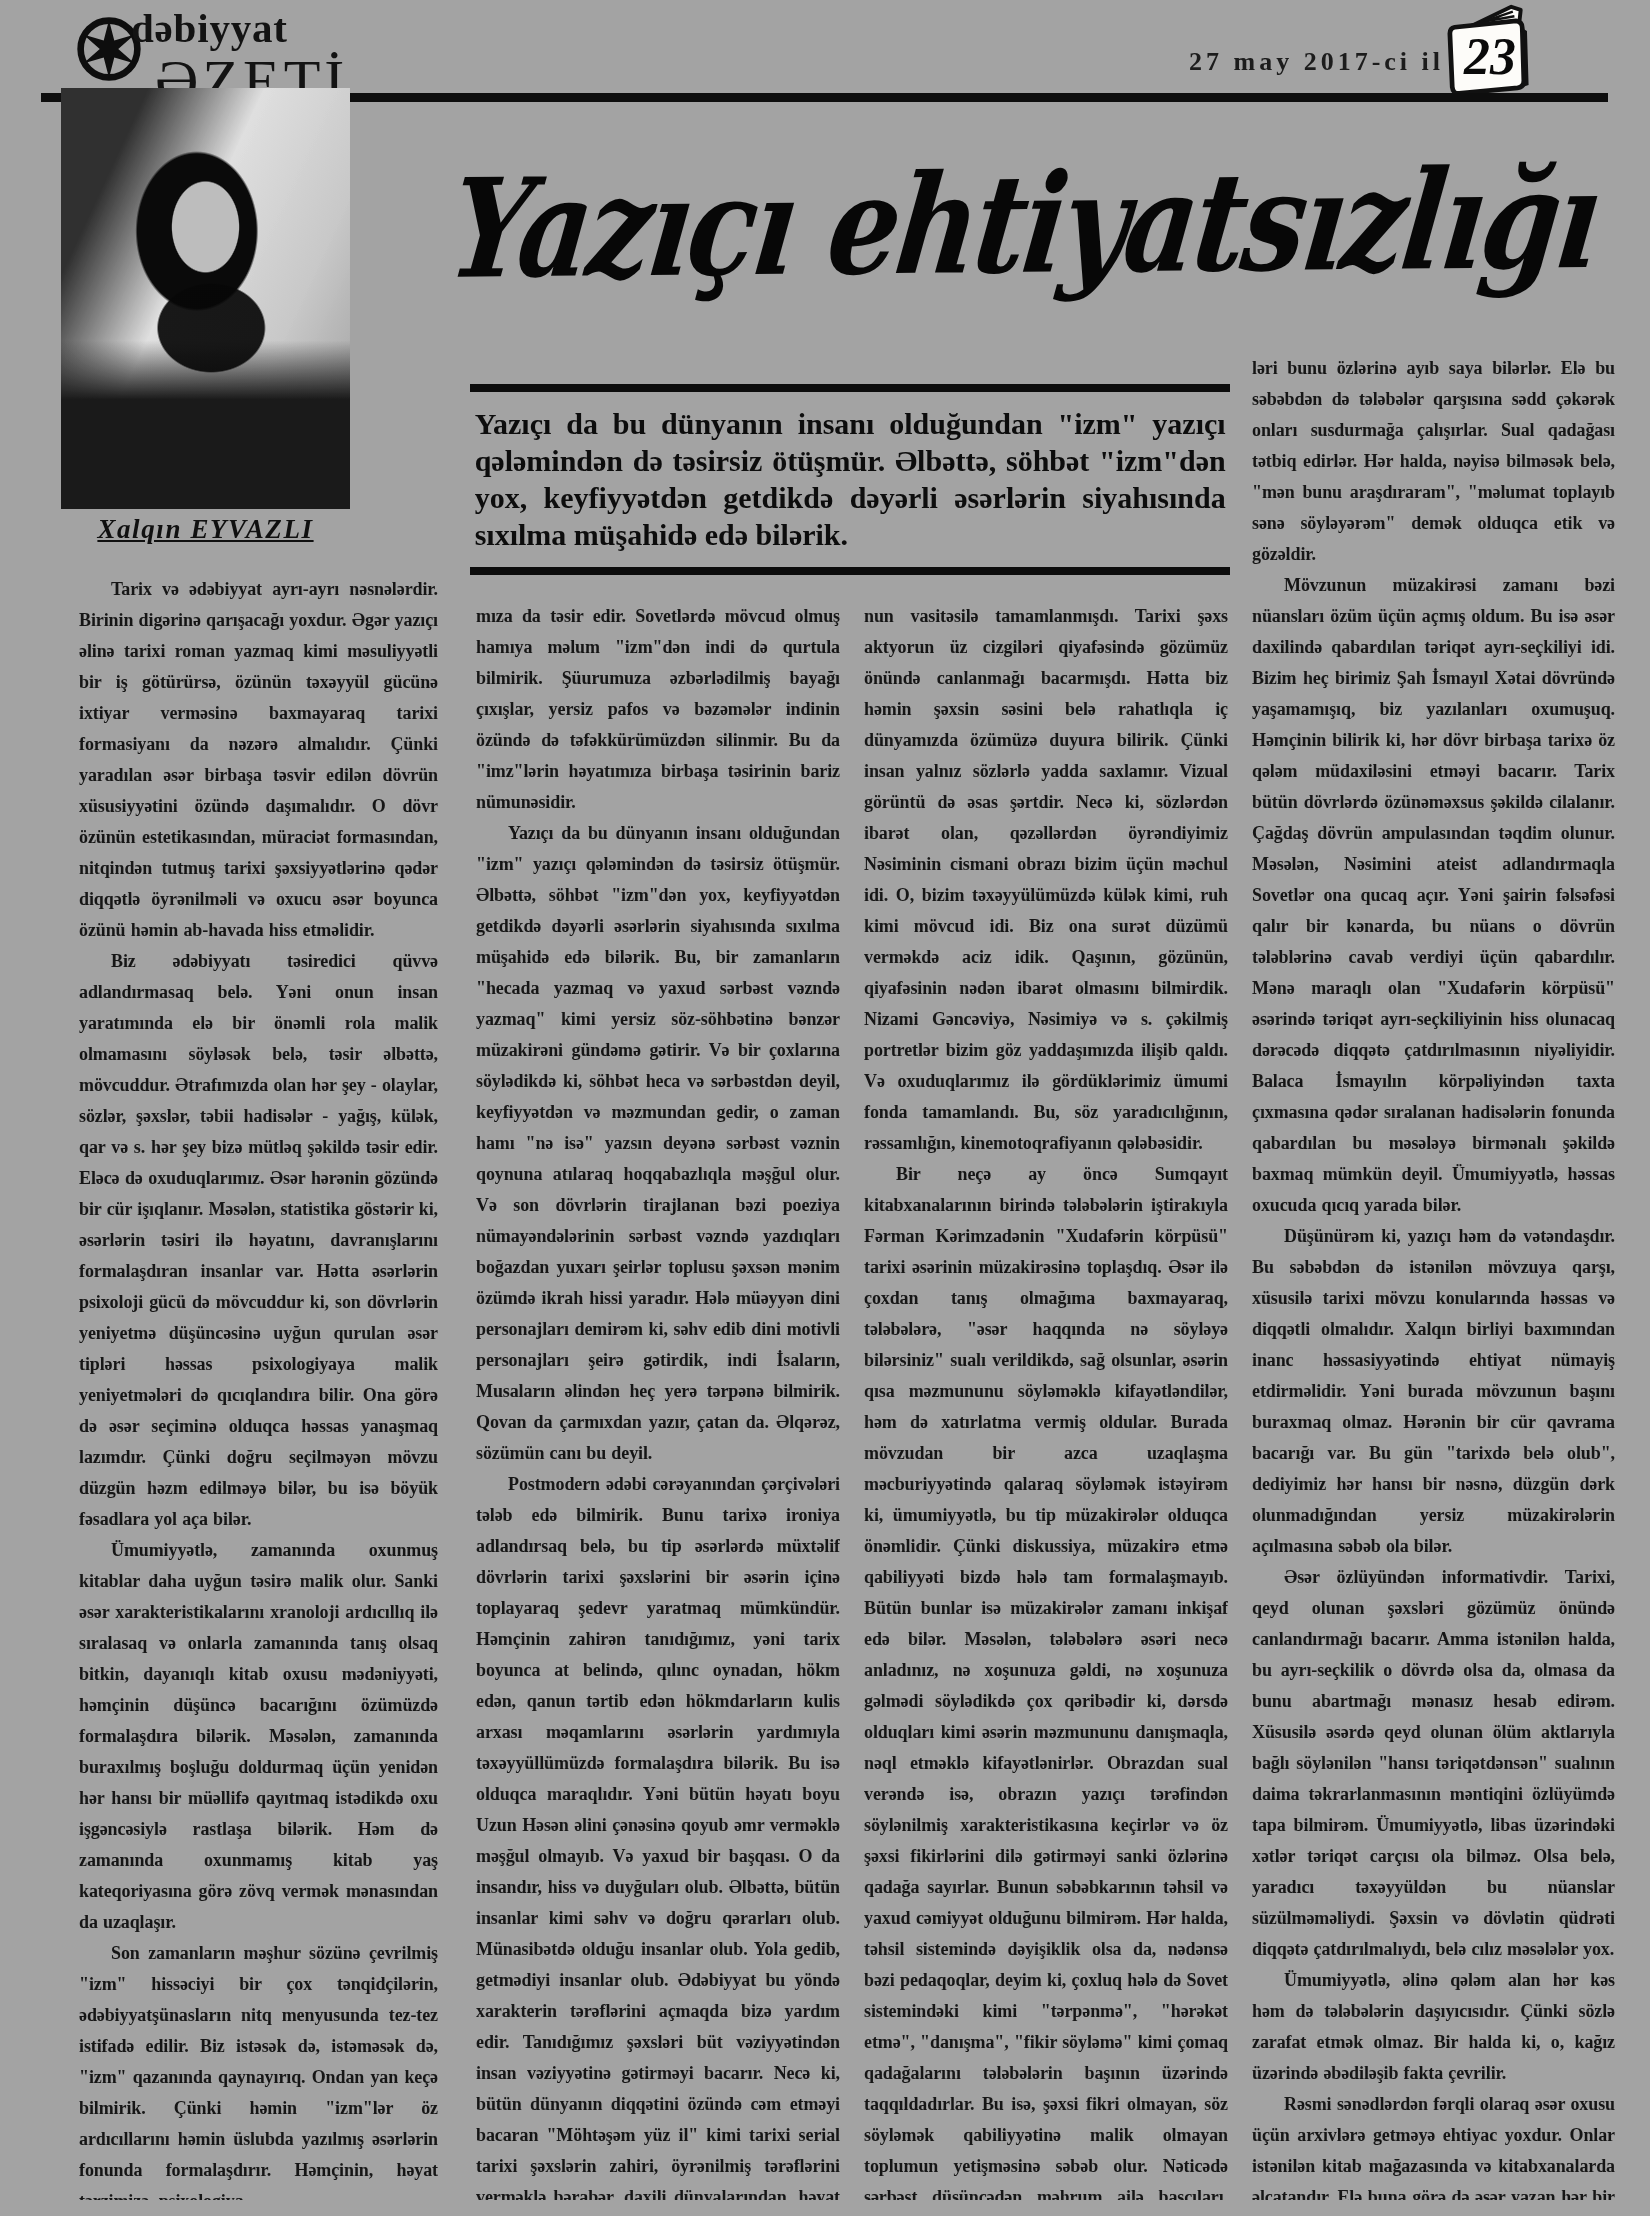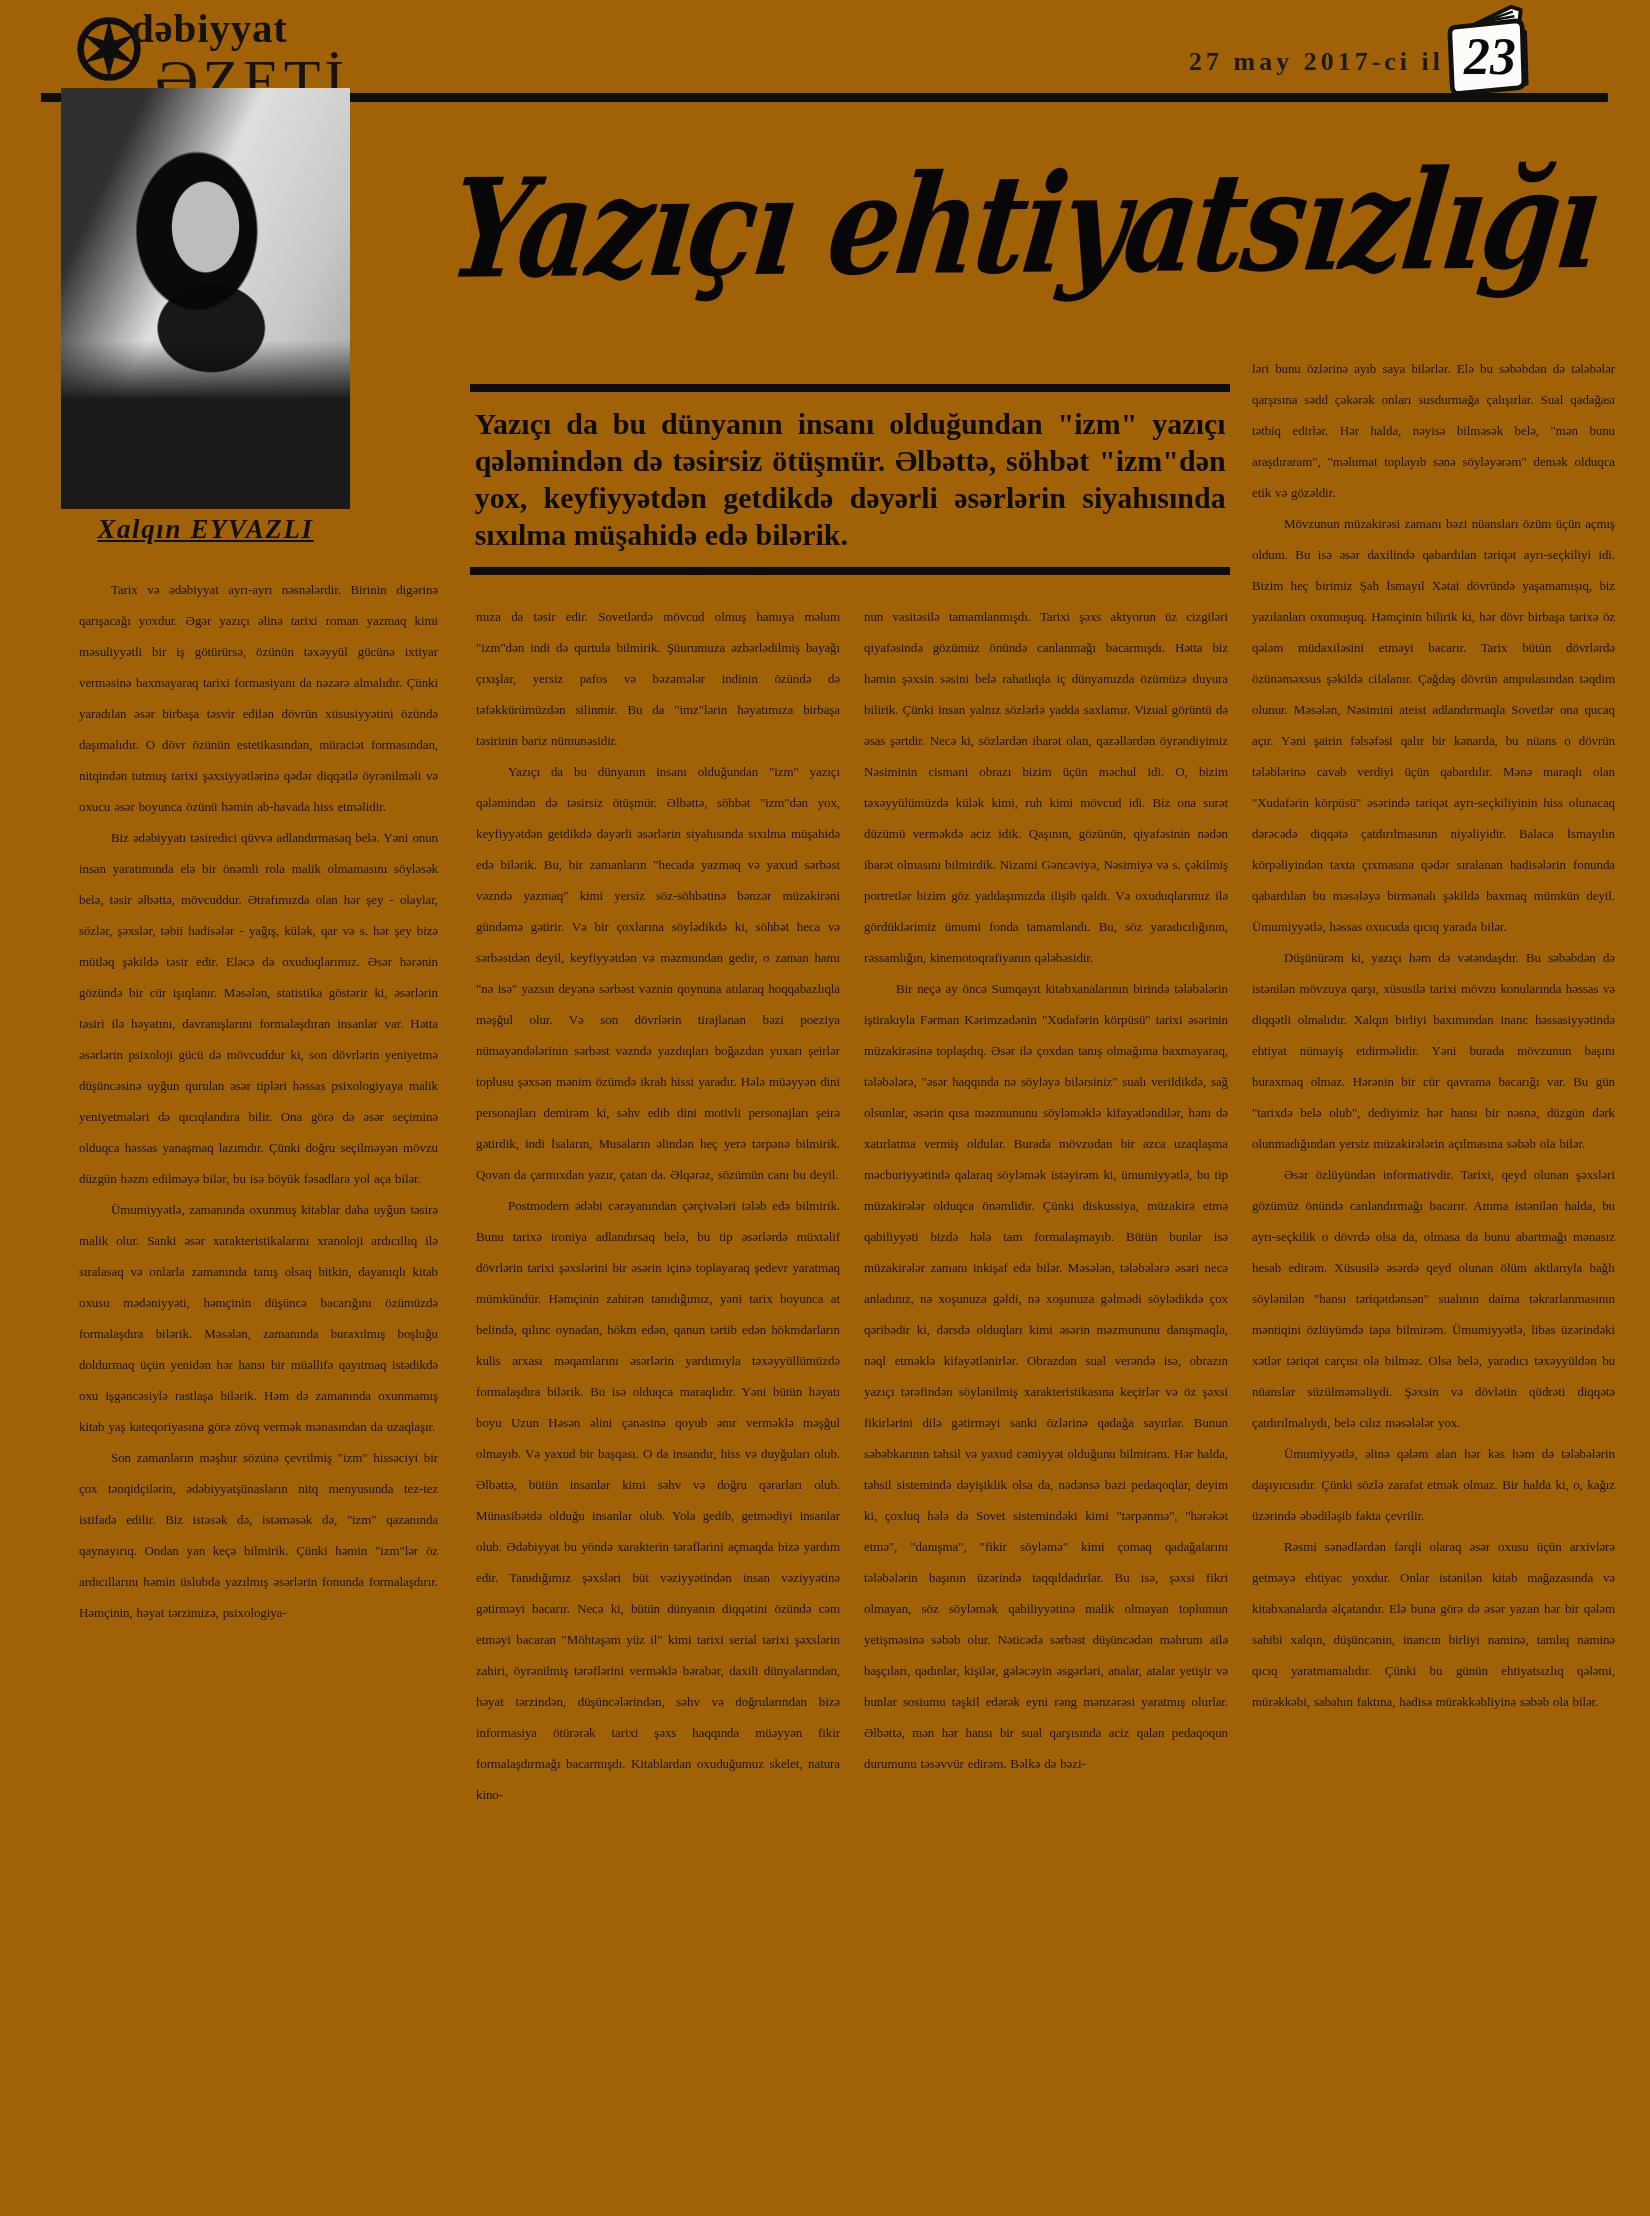--- a/index.html
+++ b/index.html
@@ -1,18 +1,18 @@
 <!DOCTYPE html>
 <html style="font-size:12.6px"><head>
 <meta charset="utf-8">
 <style>
   html,body{margin:0;padding:0;background:#e8e6e0;}
   .page{
     position:relative;width:1650px;height:2216px;margin:0 auto;
-    background:#a16207;color:#131313;overflow:hidden;
+    background:#a3a3a3;color:#131313;overflow:hidden;
     font-family:"Liberation Serif", serif;
   }
   
   .masthead-logo{position:absolute;left:76px;top:8px;display:flex;align-items:flex-start;}
   .emblem{width:66px;height:66px;margin-top:8px;}
   .logo-text{margin-left:-11px;line-height:1;}
   .logo-line1{font-weight:bold;font-size:41px;letter-spacing:0.8px;}
   .logo-line2{font-weight:normal;font-size:60px;letter-spacing:4px;margin-top:1.6px;margin-left:24px;}
   .issue-date{
     position:absolute;left:1189px;top:47px;font-size:26px;font-weight:bold;
@@ -49,22 +49,22 @@
     border-top:8px solid #0c0c0c;border-bottom:8px solid #0c0c0c;
     padding:12.6px 4.7px 14px 4.7px;
   }
   .lead-box p{
     margin:0;font-size:30px;font-weight:bold;line-height:37px;
     text-align:justify;color:#0d0d0d;
   }
 
   
   .col{
-    position:absolute;font-size:13px;line-height:31px;text-align:justify;
-    color:#161616;overflow:hidden;letter-spacing:-0.1px;word-spacing:0.8px;
+    position:absolute;font-size:18px;line-height:31px;text-align:justify;
+    color:#161616;overflow:hidden;letter-spacing:-0.1px;word-spacing:0.8px;font-weight:bold;
   }
   .col p{margin:0;text-indent:32px;}
   .col p.cont{text-indent:0;}
   .col1{left:79px;top:574px;width:359px;height:1626px;}
   .col2{left:476px;top:601px;width:364px;height:1599px;}
   .col3{left:864px;top:601px;width:364px;height:1599px;}
   .col4{left:1252px;top:353px;width:363px;height:1847px;}
 </style>
 </head>
 <body>

